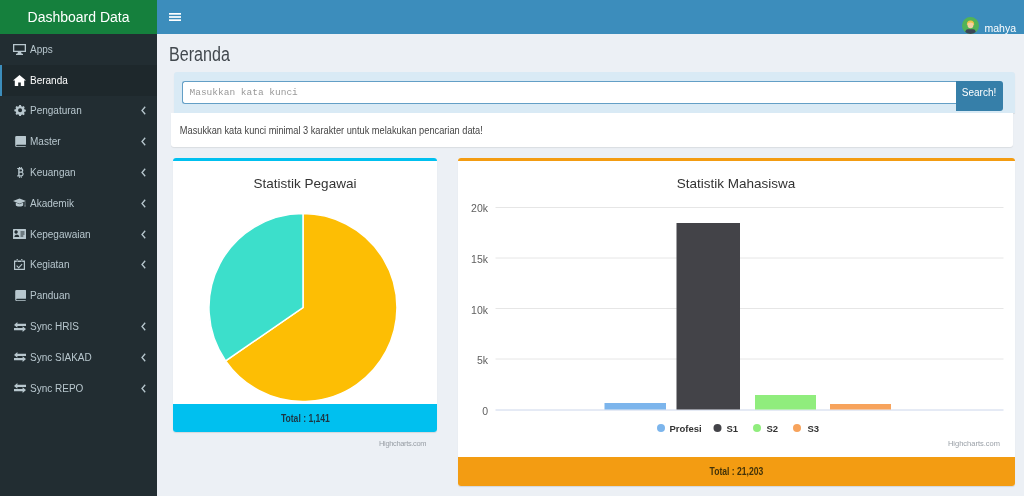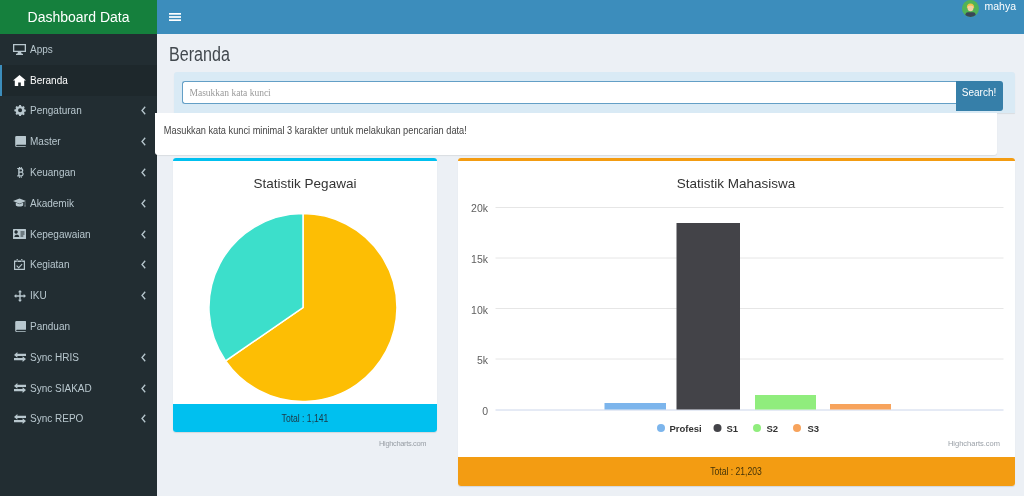--- a/index.html
+++ b/index.html
@@ -1,37 +1,37 @@
 <!DOCTYPE html>
 <html><head>
 <meta charset="utf-8">
 <style>
 *{margin:0;padding:0;box-sizing:border-box}
 html,body{width:1024px;height:496px;overflow:hidden;background:#ecf0f5;font-family:"Liberation Sans",sans-serif;position:relative}
 .logo{position:absolute;left:0;top:0;width:157px;height:34px;background:#15803d;color:#fff;font-size:14px;text-align:center;line-height:35px}
 .nav{position:absolute;left:157px;top:0;right:0;height:34px;background:#3c8dbc}
 .burger{position:absolute;left:12px;top:13px}
-.user{position:absolute;right:8px;top:0;height:34px;display:flex;align-items:flex-start;color:#fff;font-size:10.5px}
+.user{position:absolute;right:8px;top:0;height:34px;display:flex;align-items:flex-end;color:#fff;font-size:10.5px}
 .user svg{margin-right:5px}
 .sidebar{position:absolute;left:0;top:34px;width:157px;bottom:0;background:#222d32}
 .item{position:relative;height:30.8px;display:flex;align-items:center;padding-left:11px;color:#b8c7ce;font-size:10px;border-left:2px solid transparent}
 .item.active{background:#1e282c;border-left-color:#3c8dbc;color:#fff}
 .item .ic{width:13px;margin-right:4px;display:flex;justify-content:center}
 .item .ch{position:absolute;right:11px;top:0;height:100%;display:flex;align-items:center;font-size:13px;font-family:"Liberation Serif",serif}
 .h1{position:absolute;left:169px;top:42.5px;font-size:19.5px;color:#42484e;transform:scaleX(0.825);transform-origin:left top}
 .panel{position:absolute;left:173.5px;top:72px;width:841px;height:40.5px;background:#d9eaf5;border-radius:3px 3px 0 0;box-shadow:0 1px 1px rgba(0,0,0,.08)}
 .panel .hd{height:40.5px;position:relative}
-.panel input{position:absolute;left:8px;top:9px;width:774px;height:23px;border:1px solid #639fc6;border-right:none;border-radius:3px 0 0 3px;padding-left:7px;font-size:9.5px;font-family:Liberation Serif, serif;outline:none;color:#444}
+.panel input{position:absolute;left:8px;top:9px;width:774px;height:23px;border:1px solid #639fc6;border-right:none;border-radius:3px 0 0 3px;padding-left:7px;font-size:9.5px;font-family:Liberation Mono, monospace;outline:none;color:#444}
 .panel input::placeholder{color:#999}
 .panel .btn{position:absolute;left:782px;top:9px;width:47px;height:30px;background:#367fa9;border-radius:0 3px 3px 0;color:#fff;font-size:10px;text-align:center;line-height:23px}
-.panel2{position:absolute;left:155px;top:113px;width:842px;height:42px;background:#fff;border-radius:0 0 3px 3px;box-shadow:0 1px 1px rgba(0,0,0,.08);font-size:10.5px;color:#444;line-height:34px}
+.panel2{position:absolute;left:171px;top:113px;width:842px;height:34px;background:#fff;border-radius:0 0 3px 3px;box-shadow:0 1px 1px rgba(0,0,0,.08);font-size:10.5px;color:#444;line-height:34px}
 .panel2 span{display:inline-block;transform:scaleX(0.88);transform-origin:left center;padding-left:10px}
 .card{position:absolute;top:158px;background:#fff;border-radius:3px;box-shadow:0 1px 1px rgba(0,0,0,.1)}
 .card .topb{height:3px;border-radius:3px 3px 0 0}
-.card .foot{position:absolute;left:0;right:0;bottom:0;height:28.5px;border-radius:0 0 3px 3px;text-align:center;line-height:28.5px;font-weight:normal;font-size:11px}
+.card .foot{position:absolute;left:0;right:0;bottom:0;height:28.5px;border-radius:0 0 3px 3px;text-align:center;line-height:28.5px;font-weight:bold;font-size:11px}
 .card .foot span{display:inline-block;transform:scaleX(0.78)}
 .card1{left:173px;width:264px;height:274px}
 .card2{left:458px;width:557px;height:327.5px}
 .card1 .topb{background:#00c0ef}
 .card1 .foot{background:#00c0ef;color:#1d3643}
 .card2 .topb{background:#f39c12}
 .card2 .foot{background:#f39c12;color:#433309}
 </style>
 </head>
 <body>
@@ -160,33 +160,20 @@
       </span>
       <span>Kegiatan</span>
       <span class="ch">
         <svg width="5" height="9" viewBox="0 0 5 9">
           <path d="M4.2 0.8 L1 4.5 L4.2 8.2" stroke="#b8c7ce" stroke-width="1.3" fill="none"></path>
         </svg>
       </span>
     </div>
     <div class="item">
       <span class="ic">
-        <svg width="12" height="12" viewBox="0 0 12 12">
-          <path d="M6 0 L8 2.3 H6.7 V5.3 H9.7 V4 L12 6 9.7 8 V6.7 H6.7 V9.7 H8 L6 12 4 9.7 H5.3 V6.7 H2.3 V8 L0 6 2.3 4 V5.3 H5.3 V2.3 H4 Z" fill="#b8c7ce"></path>
-        </svg>
-      </span>
-      <span>IKU</span>
-      <span class="ch">
-        <svg width="5" height="9" viewBox="0 0 5 9">
-          <path d="M4.2 0.8 L1 4.5 L4.2 8.2" stroke="#b8c7ce" stroke-width="1.3" fill="none"></path>
-        </svg>
-      </span>
-    </div>
-    <div class="item">
-      <span class="ic">
         <svg width="12" height="11" viewBox="0 0 12 11">
           <path d="M2.5 0 H11.5 Q12 0 12 0.5 V8.2 Q12 8.7 11.5 8.7 H3 Q2.2 8.7 2.2 9.5 Q2.2 10.3 3 10.3 H11.7 V11 H2.8 Q1.2 11 1.2 9.4 V1.3 Q1.2 0 2.5 0 Z M3.4 1.5 h7 v1 h-7 Z M3.4 3.2 h7 v0.8 h-7 Z" fill="#b8c7ce"></path>
         </svg>
       </span>
       <span>Panduan</span>
     </div>
     <div class="item">
       <span class="ic">
         <svg width="12" height="10" viewBox="0 0 12 10">
           <g fill="#b8c7ce">

